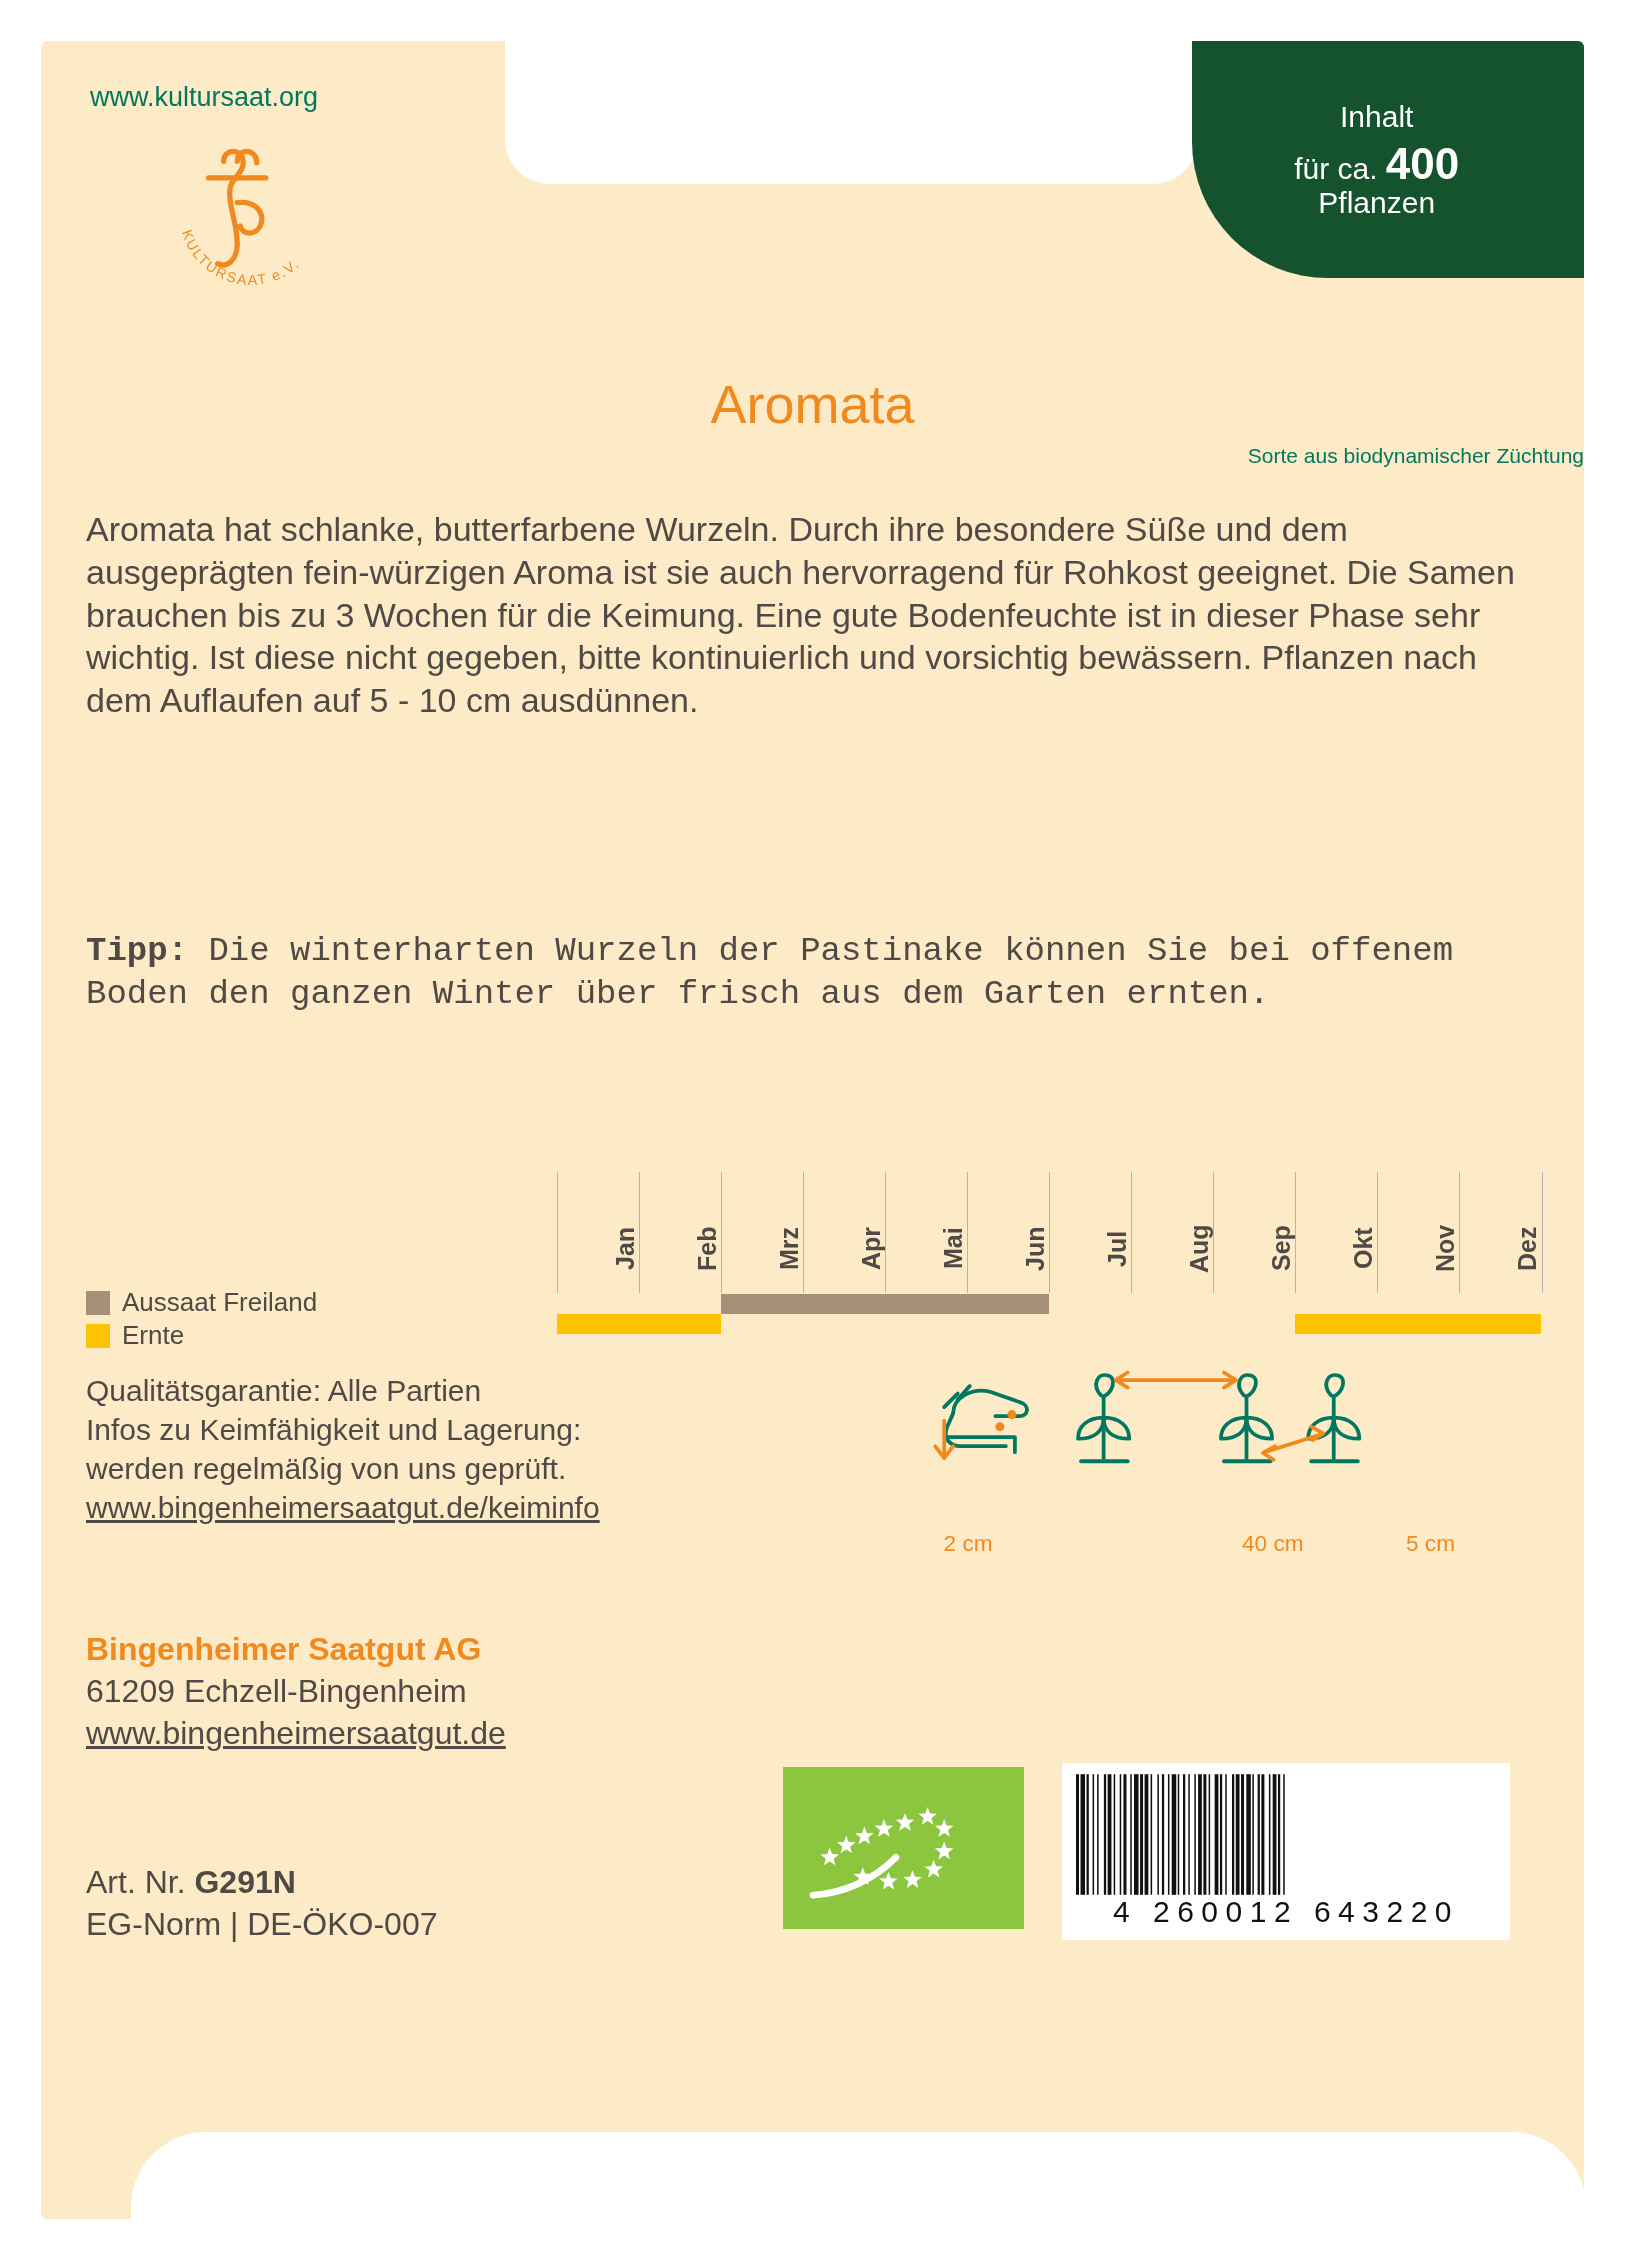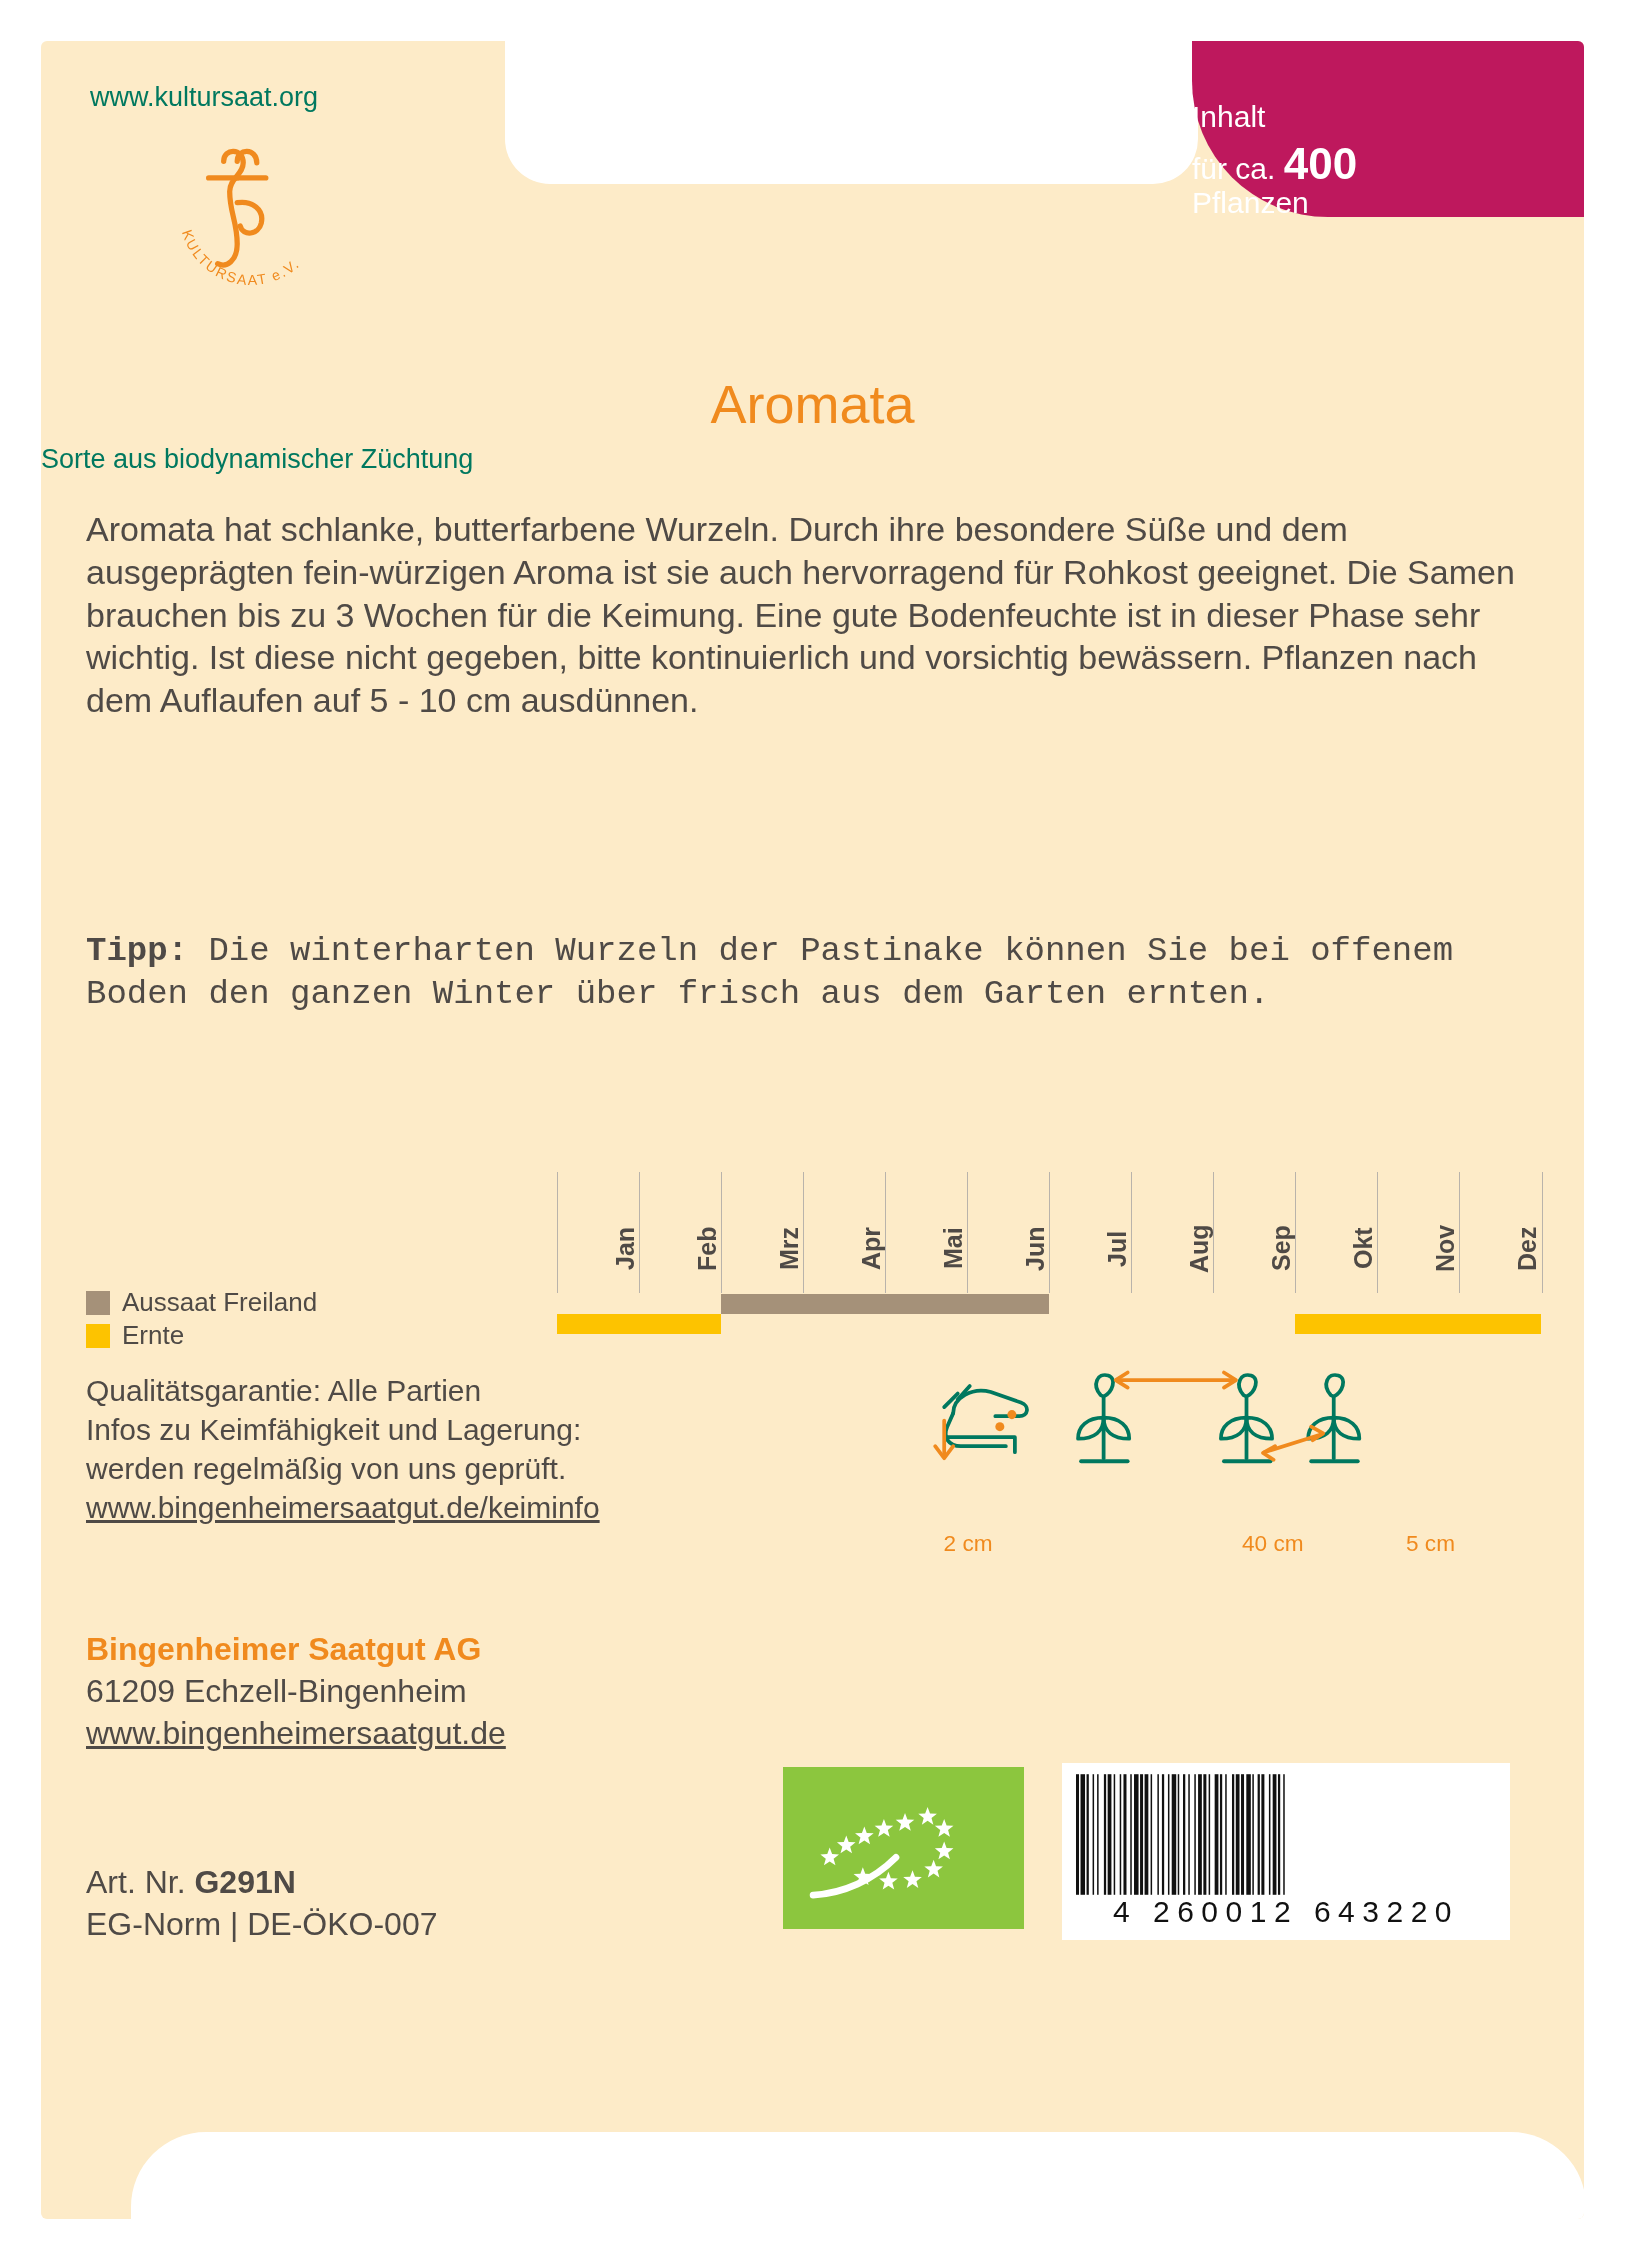--- a/index.html
+++ b/index.html
@@ -47,25 +47,25 @@
     background: #ffffff;
     border-radius: 75px;
   }
 
   
   .corner-banner {
     position: absolute;
     right: 0;
     top: 0;
     width: 392px;
-    height: 176px;
-    background: #be185d;
+    height: 237px;
+    background: #14532d;
     border-bottom-left-radius: 136px;
     color: #ffffff;
-    text-align: left;
+    text-align: center;
   }
   .corner-banner .line1 {
     position: absolute;
     top: 59px; left: 0; right: 22.6px;
     font-size: 30px;
   }
   .corner-banner .line2 {
     position: absolute;
     top: 98px; left: 0; right: 22.6px;
     font-size: 30px;
@@ -105,22 +105,22 @@
     left: 0; right: 0;
     top: 332px;
     text-align: center;
     font-size: 54px;
     color: #f08a1e;
   }
   .subtitle {
     position: absolute;
     left: 0; right: 0;
     top: 403px;
-    text-align: left;
-    font-size: 27px;
+    text-align: right;
+    font-size: 21px;
     color: #00785f;
   }
 
   
   .body-text {
     position: absolute;
     left: 45px;
     right: 57px;
     top: 467px;
     font-size: 34px;

